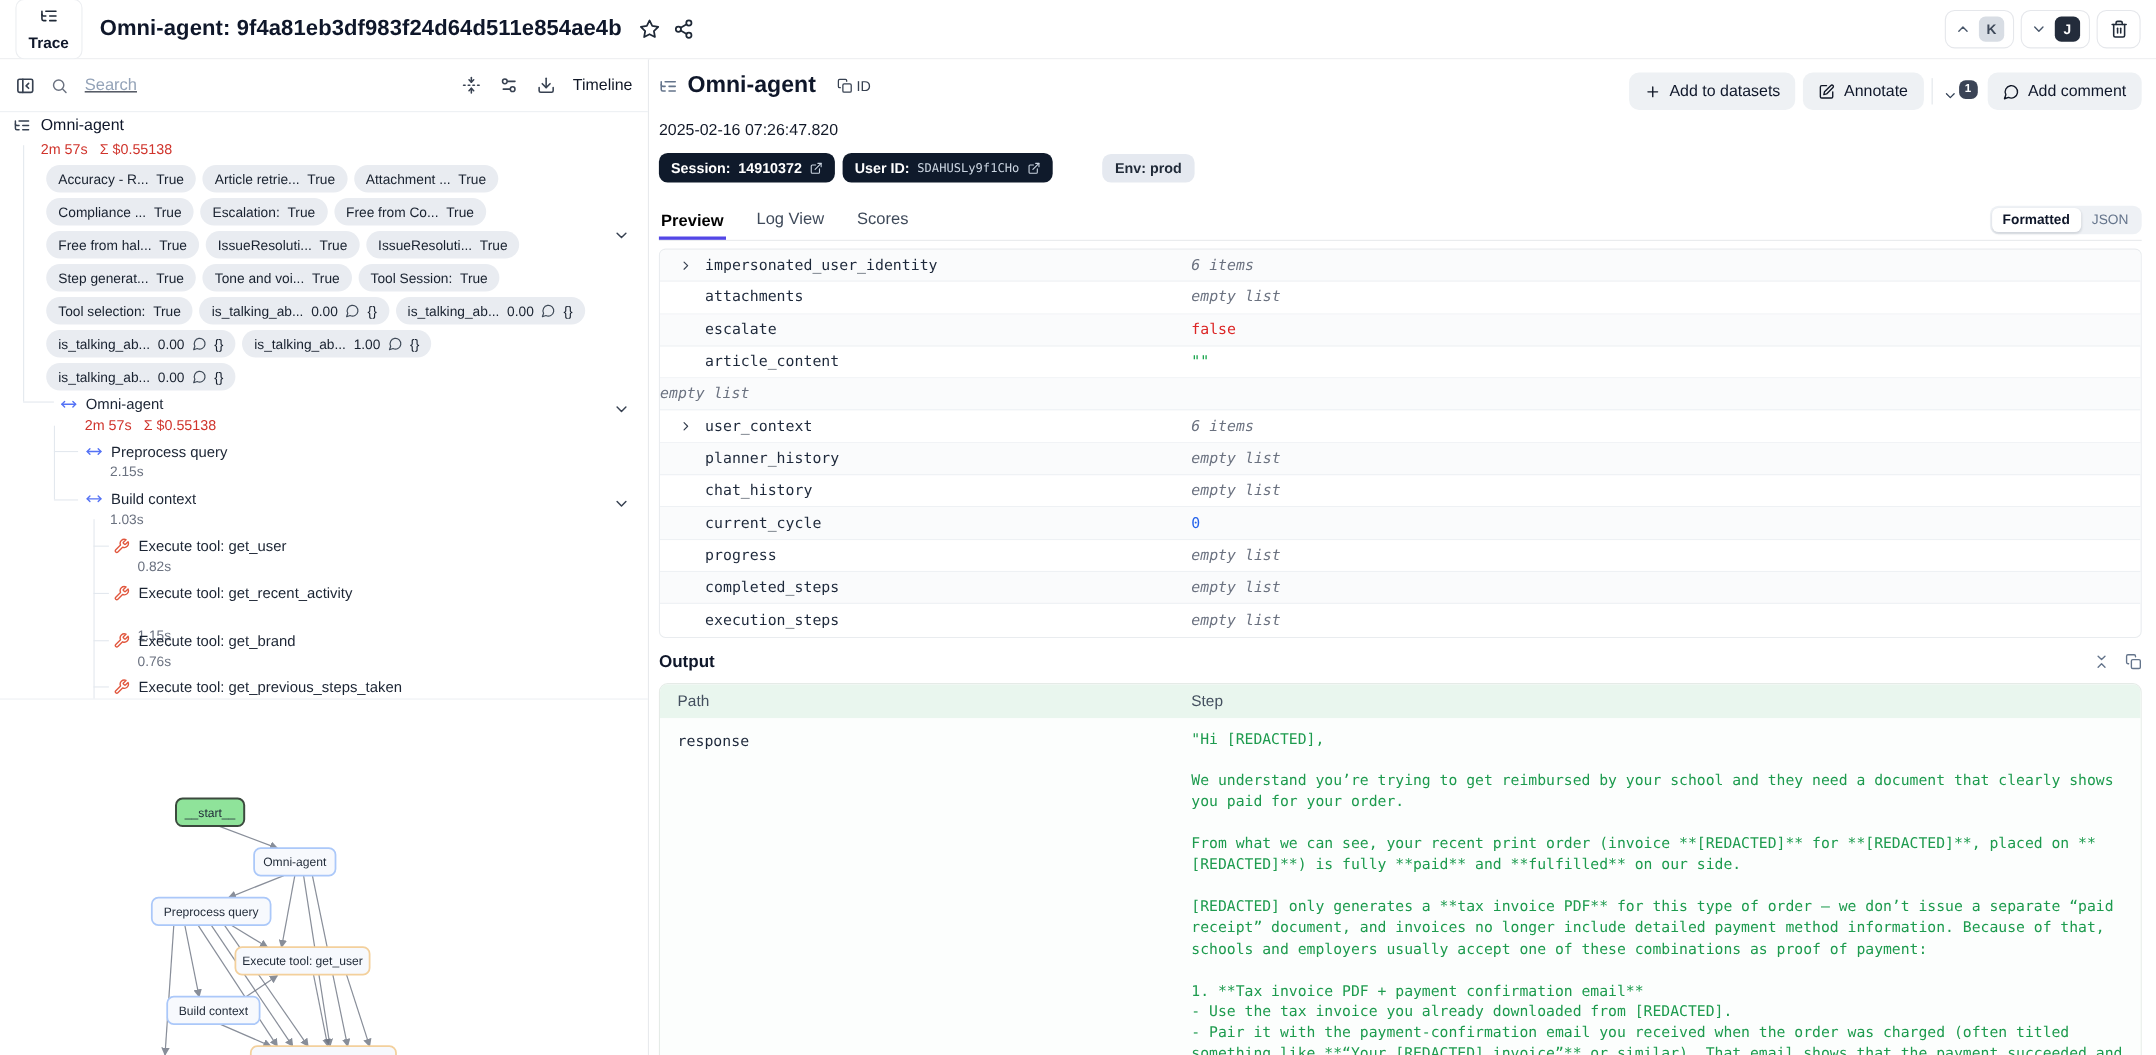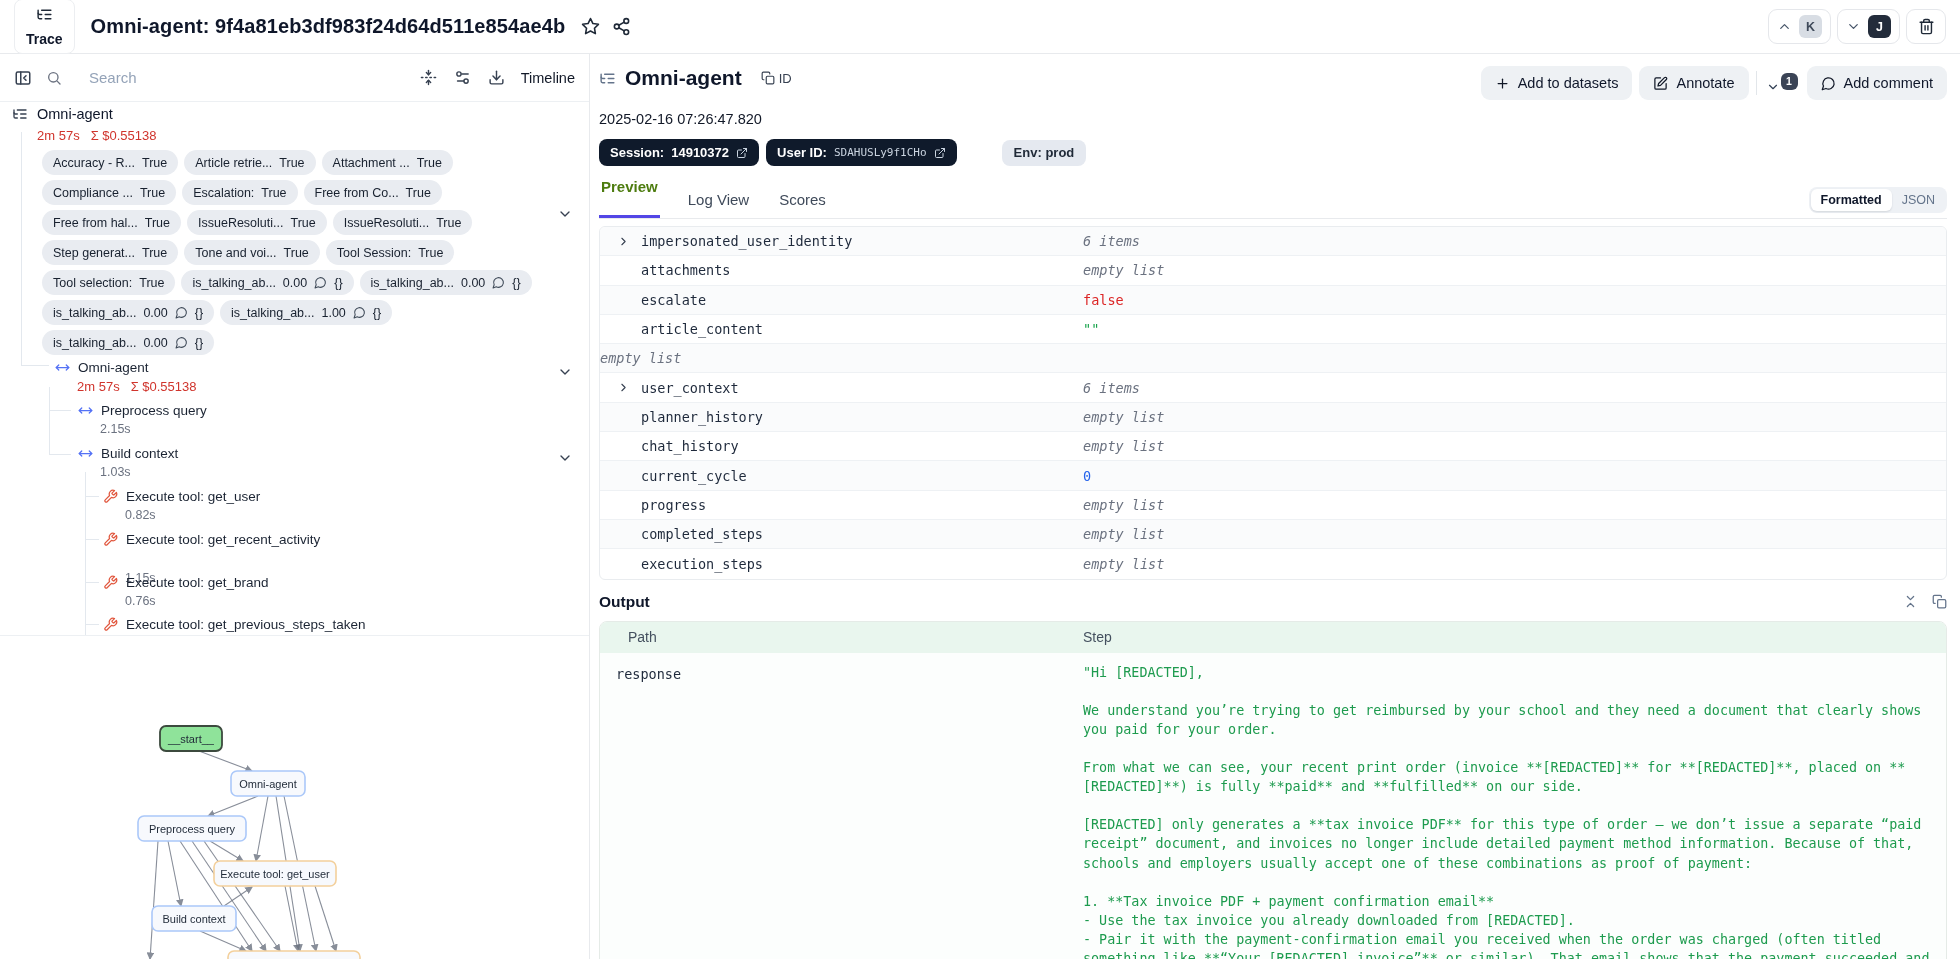--- a/index.html
+++ b/index.html
@@ -29,21 +29,21 @@
   .kbd.dark  { background:#232c3b; color:#fff; }
   .nav-btn + .nav-btn, .nav-btn + .icon-btn { margin-left:6px; }
   .icon-btn { width:40px; height:35px; border:1px solid #e5e7eb; border-radius:9px; background:#fff;
               display:flex; align-items:center; justify-content:center; cursor:pointer; }
   .icon-btn .ic { width:17px; height:17px; color:#1f2937; }
 
   
   .sidebar { position:absolute; top:54px; left:0; width:590px; bottom:0; border-right:1px solid #e8eaed; background:#fff; }
   .sb-header { height:48px; border-bottom:1px solid #edf0f3; display:flex; align-items:center; padding:0 14px; }
   .sb-header .panel-ic { width:18px; height:18px; color:#374151; cursor:pointer; }
-  .searchbox { display:flex; align-items:flex-end; gap:27px; margin-left:14px; flex:1; cursor:text; }
+  .searchbox { display:flex; align-items:flex-end; gap:15px; margin-left:14px; flex:1; cursor:text;text-decoration:underline; }
   .searchbox .ic { width:16px; height:16px; color:#6b7280; }
   .searchbox .ph { font-size:15px; color:#94a3b8; }
   .sb-tools { display:flex; align-items:center; gap:17px; margin-right:6px; }
   .sb-tools .ic { width:17px; height:17px; color:#374151; cursor:pointer; }
   .timeline-lbl { font-size:14.5px; color:#111827; margin-left:10px; cursor:pointer; }
 
   .treebody { position:absolute; top:48px; left:0; right:0; height:534px; border-bottom:1px solid #edf0f3; overflow:hidden; }
   .troot { position:absolute; left:12px; top:4px; display:flex; align-items:center; gap:9px; cursor:pointer; }
   .troot .ic { width:16px; height:16px; color:#374151; }
   .troot-name { font-size:14.5px; color:#0f172a; }
@@ -91,21 +91,21 @@
   .dpill + .dpill { margin-left:7px; }
   .dpill .dl { color:#fff; font-size:13px; font-weight:700; }
   .dpill .dv { color:#fff; font-size:13px; font-weight:700; }
   .dpill .dv.mono { font-family:"DejaVu Sans Mono",monospace; font-size:11px; font-weight:400; color:#cbd5e1; }
   .dpill .ic { width:12px; height:12px; color:#cbd5e1; }
   .lpill { margin-left:45px; background:#e5e9f0; border-radius:8px; height:26px; display:flex; align-items:center;
            padding:0 12px; font-size:13px; font-weight:700; color:#1f2937; }
 
   .tabs-row { margin-top:17px; display:flex; align-items:flex-end; border-bottom:1px solid #e8eaed; height:36px; position:relative; }
   .tab { font-size:15px; font-weight:500; color:#3f4a5a; padding:0 2px 10px 2px; margin-right:26px; cursor:pointer; }
-  .tab.active { color:#4d7c0f; font-weight:700; border-bottom:3px solid #5346e6; padding-bottom:20px; }
+  .tab.active { color:#000000; font-weight:700; border-bottom:3px solid #5346e6; padding-bottom:6px; }
   .fmt-toggle { margin-left:auto; margin-bottom:5px; background:#eef1f5; border-radius:8px; padding:2px; display:flex; }
   .seg { font-size:12.5px; padding:4px 10px; border-radius:6px; color:#64748b; cursor:pointer; }
   .seg.active { background:#fff; color:#0f172a; font-weight:700; box-shadow:0 1px 2px rgba(15,23,42,.12); }
 
   .kvtable { margin-top:7px; border:1px solid #e9ecef; border-radius:6px; overflow:hidden; }
   .kvrow { display:flex; align-items:center; height:29.3px; border-bottom:1px solid #eef1f4;
            font-family:"DejaVu Sans Mono",monospace; font-size:13.5px; }
   .kvrow:last-child { border-bottom:none; }
   .kvrow.alt { background:#fafbfc; }
   .kcell { width:483px; display:flex; align-items:center; position:relative; }
@@ -117,21 +117,21 @@
   .v-str  { color:#16a34a; }
   .v-num  { color:#2563eb; }
 
   .out-head { margin-top:13px; display:flex; align-items:center; }
   .out-title { font-size:15.5px; font-weight:700; color:#0f172a; }
   .out-icons { margin-left:auto; display:flex; gap:14px; }
   .out-icons .ic { width:15px; height:15px; color:#64748b; cursor:pointer; }
   .outtable { margin-top:10px; border:1px solid #e5ebe7; border-radius:8px; overflow:hidden; }
   .out-hrow { display:flex; background:#e9f6ee; height:31px; align-items:center; }
   .out-hcell { font-size:14px; color:#44505f; }
-  .out-hcell.p { width:483px; padding-left:28px; }
+  .out-hcell.p { width:483px; padding-left:16px; }
   .out-body { display:flex; background:#fcfefd; }
   .out-path { width:483px; padding:13px 0 0 16px; font-family:"DejaVu Sans Mono",monospace; font-size:13.5px; color:#1e293b; }
   .out-value { flex:1; padding:10px 14px 14px 0; font-family:"DejaVu Sans Mono",monospace; font-size:13.4px;
                line-height:19.1px; color:#1d9b4e; white-space:pre-wrap; word-break:break-word; }
 </style>
 </head>
 <body>
 
 <div class="app">
 

